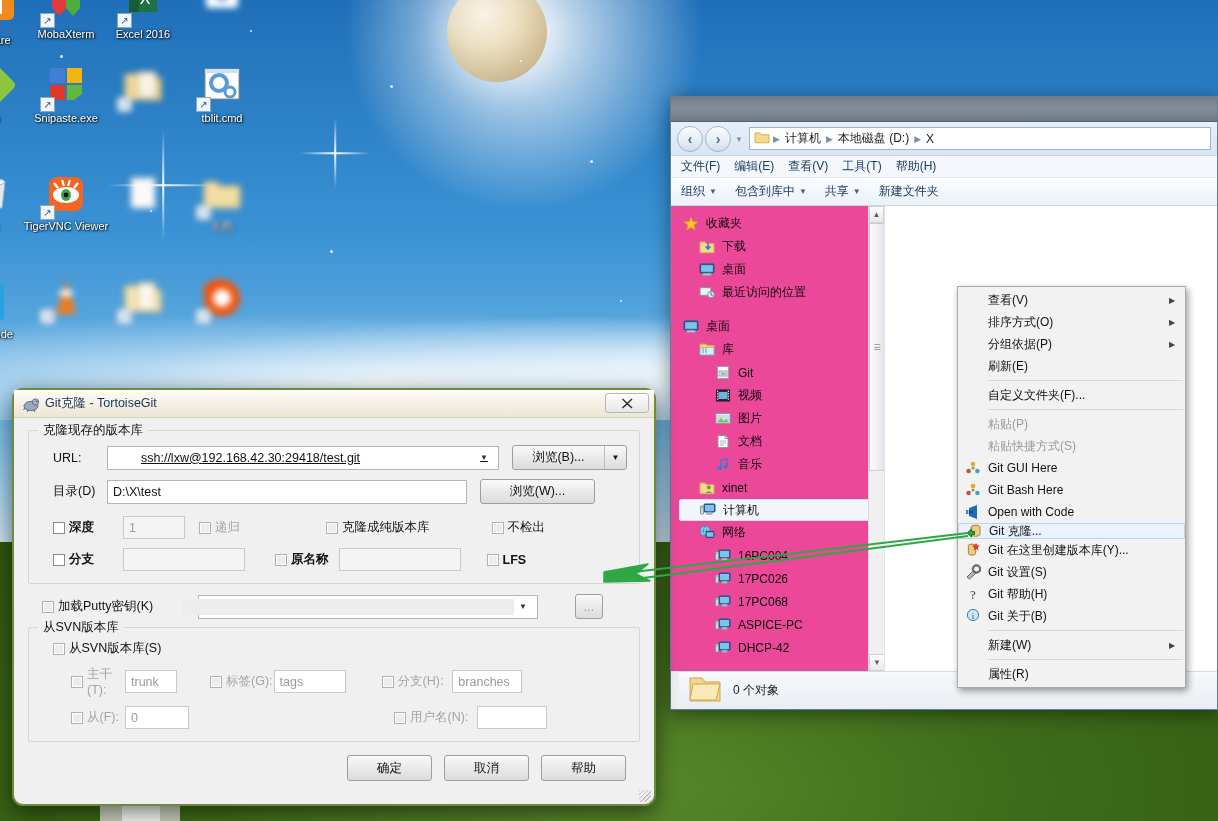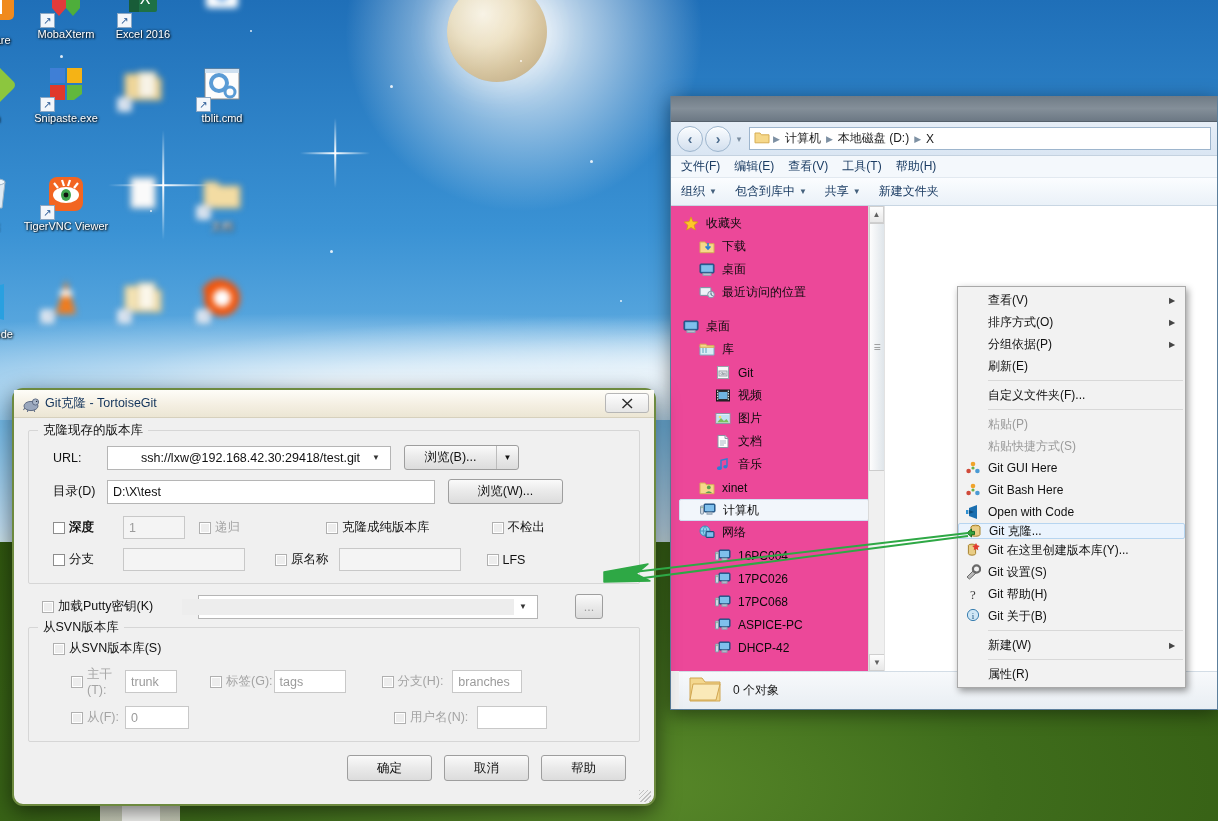--- a/index.html
+++ b/index.html
@@ -810,33 +810,33 @@
     </div>
   </div>
 
   <div id="tg-body">
 
     <div class="gbox" style="padding:14px 10px 8px;">
       <span class="glegend">克隆现存的版本库</span>
 
       <div class="frow" style="margin-bottom:9px;">
         <span class="flabel" style="width:68px;padding-left:14px;">URL:</span>
-        <div class="tinput tcombo" style="width:284px;">
+        <div class="tinput tcombo" style="width:392px;text-decoration:underline;">
           <span class="cval">ssh://lxw@192.168.42.30:29418/test.git</span>
           <span class="cbtn">▼</span>
         </div>
         <div class="tbtn" style="margin-left:13px;width:115px;padding:0;">
           <span style="flex:1;text-align:center;">浏览(B)...</span>
           <span class="splitarrow" style="display:flex;align-items:center;justify-content:center;height:100%;font-size:8px;">▼</span>
         </div>
       </div>
 
       <div class="frow" style="margin-bottom:12px;">
         <span class="flabel" style="width:68px;padding-left:14px;">目录(D)</span>
-        <div class="tinput" style="width:328px;">
+        <div class="tinput" style="width:360px;">
           <span>D:\X\test</span>
         </div>
         <div class="tbtn" style="margin-left:13px;width:115px;">
           <span>浏览(W)...</span>
         </div>
       </div>
 
       <div class="frow" style="margin-bottom:9px;">
         <span class="cb" style="width:84px;padding-left:14px;font-weight:bold;">
           <span class="cbbox"></span>
@@ -852,21 +852,21 @@
         <span class="cb" style="margin-left:86px;">
           <span class="cbbox gray"></span>
           <span>克隆成纯版本库</span>
         </span>
         <span class="cb" style="margin-left:62px;">
           <span class="cbbox gray"></span>
           <span>不检出</span>
         </span>
       </div>
 
-      <div class="frow" style="margin-bottom:4px;">
+      <div class="frow" style="margin-bottom:4px;font-weight:bold;">
         <span class="cb" style="width:84px;padding-left:14px;">
           <span class="cbbox"></span>
           <span>分支</span>
         </span>
         <div class="mini" style="width:122px;background:#f4f4f4;">
           <span></span>
         </div>
         <span class="cb" style="margin-left:30px;">
           <span class="cbbox gray"></span>
           <span>原名称</span>

